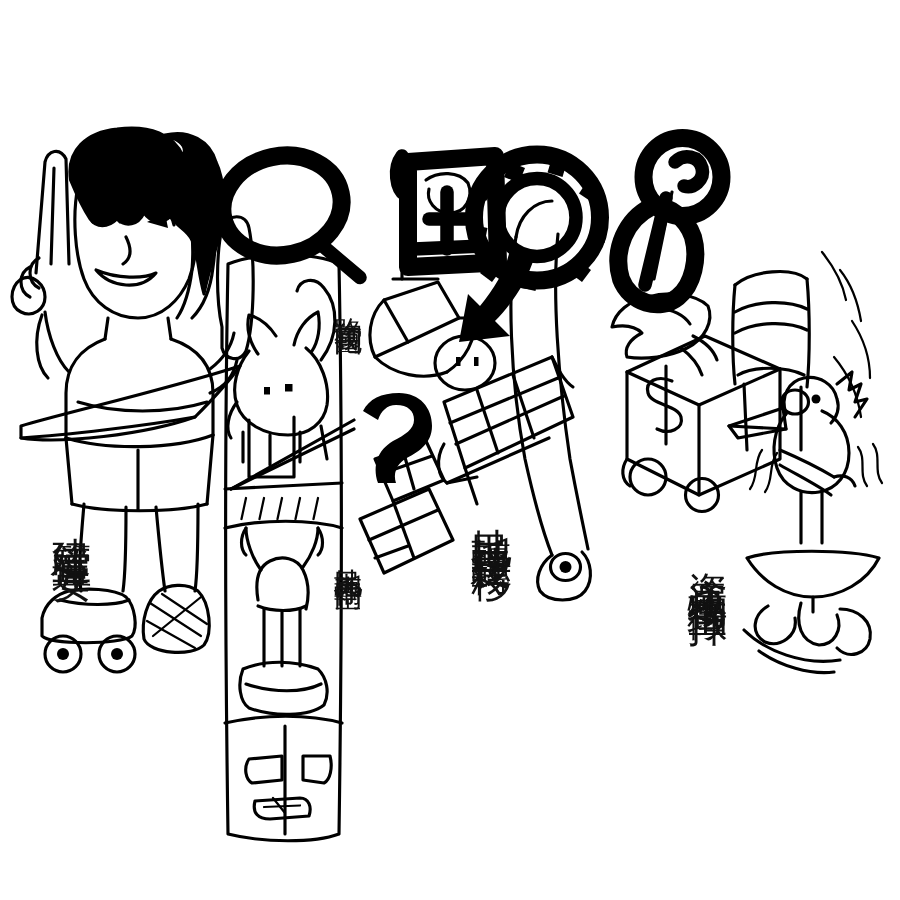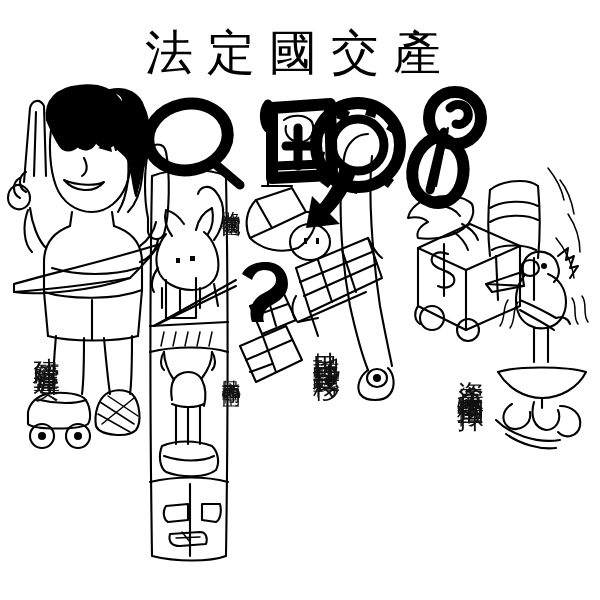--- a/index.html
+++ b/index.html
@@ -355,21 +355,20 @@
       <path class="ink" d="M512 404 C502 410 500 422 510 428 C520 432 532 424 530 412"></path>
       <path class="ink" d="M534 402 C530 416 534 428 546 430 C556 430 562 420 558 410"></path>
       <path class="ink" d="M560 406 C572 406 582 414 580 426 C578 436 566 440 558 432"></path>
       <path class="ink" d="M496 420 C510 434 536 444 560 440"></path>
       <path class="ink" d="M506 434 C520 444 540 450 556 448"></path>
       <path class="ink" d="M542 398 L542 408"></path>
     </g>
 
   </svg>
 
-  <div class="title">法定國交產</div>
 
   <div class="vcaption" style="left:32px;  top:336px;">建管監運安</div>
 
   <div class="vcaption small" style="left:222px; top:196px;">路狗高電國</div>
 
   <div class="vcaption small" style="left:222px; top:364px;">地民專輸空門</div>
 
   <div class="vcaption" style="left:312px; top:330px;">地民轉建長轉移</div>
 
   <div class="vcaption" style="left:456px; top:360px;">資產運物查徵押</div>

